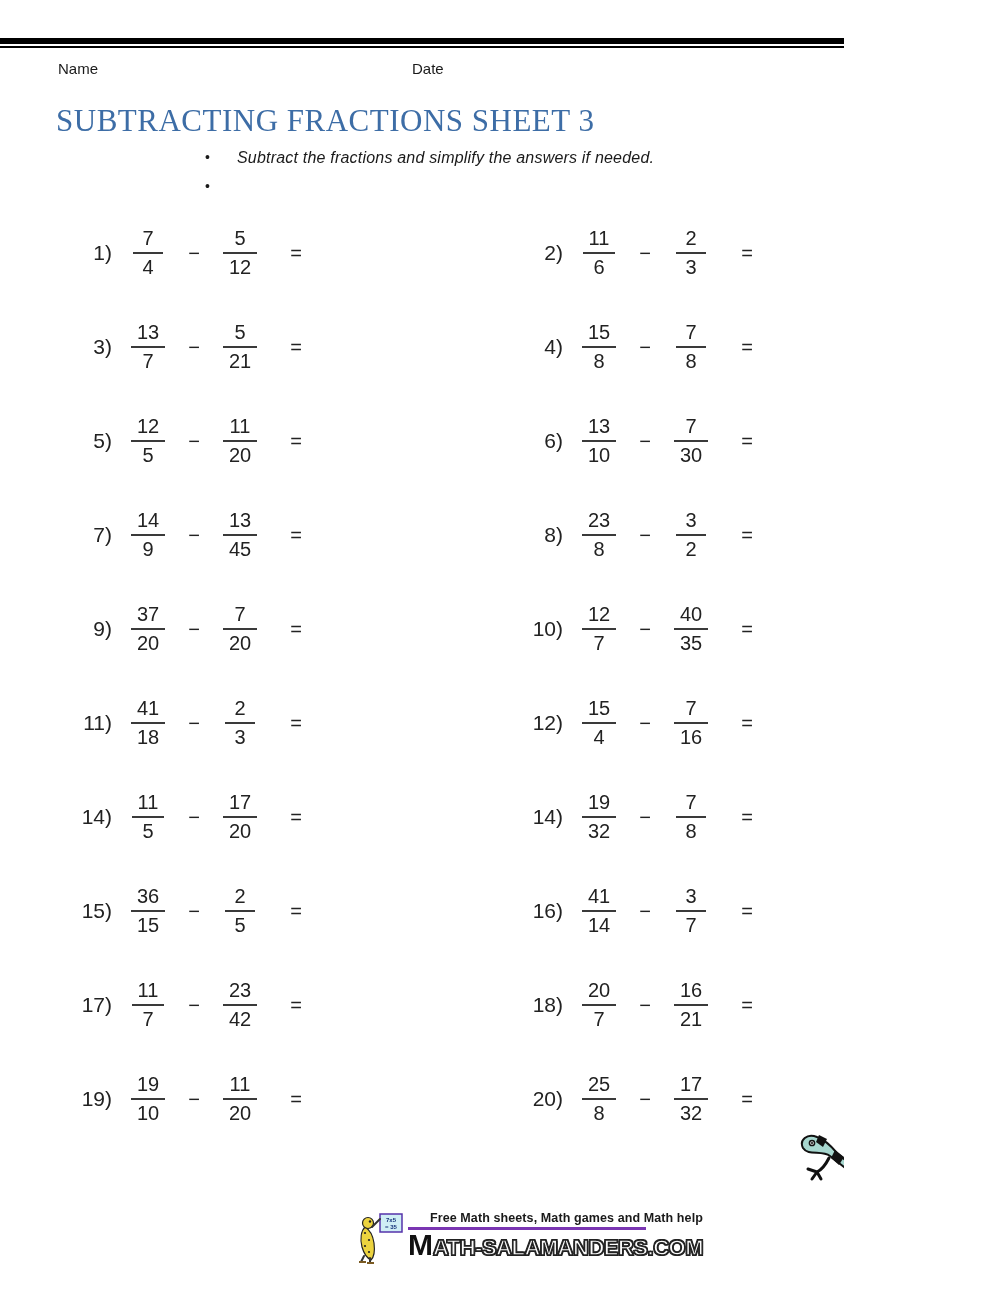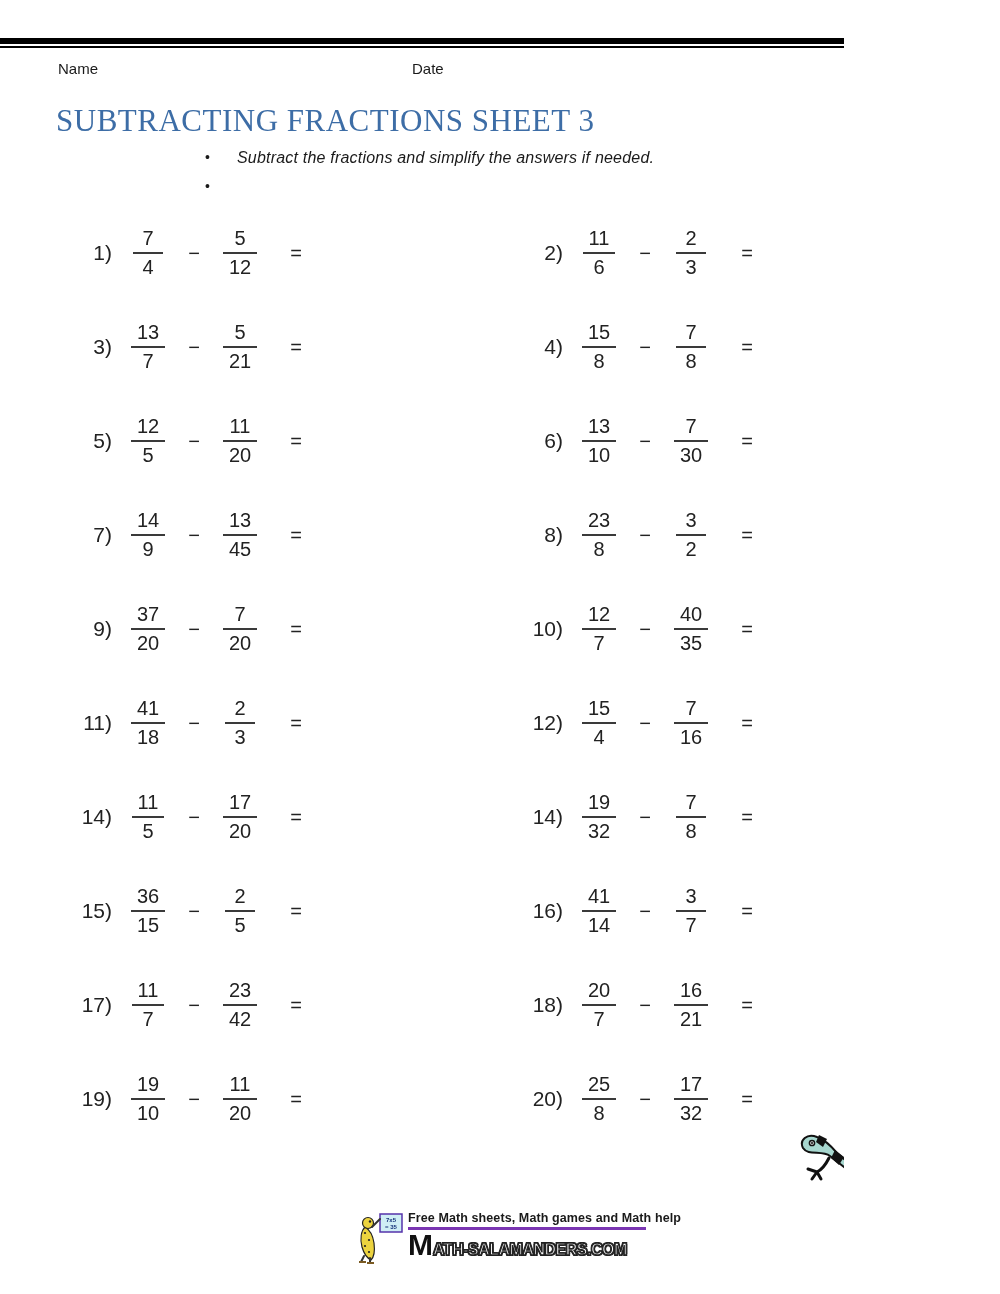--- a/index.html
+++ b/index.html
@@ -43,27 +43,27 @@
   .slot-op   { width:44px; display:flex; justify-content:center; font-size:20px; }
   .slot-eq   { width:64px; display:flex; justify-content:center; font-size:20px; }
   .frac { display:inline-flex; flex-direction:column; align-items:center;
           font-size:20px; line-height:1.15; min-width:30px; }
   .frac .num, .frac .den { padding:0 6px; }
   .frac .bar { align-self:stretch; height:2px; background:#3a3a3a; margin:2px 0; }
 
   
   .footer { position:absolute; left:356px; top:1211px; display:flex; align-items:flex-start; }
   .footer-logo { width:48px; height:54px; flex:0 0 auto; }
-  .footer-right { margin-left:4px; }
+  .footer-right { margin-left:4px;text-align:right; }
   .footer-tagline { font-size:12.5px; font-weight:bold; white-space:nowrap; letter-spacing:0.1px; }
   .footer-rule { width:238px; height:3px; background:#7a35b2; margin:2px 0 0 0; }
   .wordmark-row { white-space:nowrap; line-height:1; margin-top:0px; }
   .wm-m { font-size:30px; font-weight:bold; color:#111; font-family:"Liberation Sans",sans-serif; }
   .wm-rest {
-    font-size:16px; font-weight:bold; color:#fbfbfb; letter-spacing:-0.5px;
+    font-size:22px; font-weight:bold; color:#fbfbfb; letter-spacing:-0.5px;
     -webkit-text-stroke:1.3px #222;
     text-shadow:-1px -1px 0 #222, 1px -1px 0 #222, -1px 1px 0 #222, 1px 1px 0 #222;
   }
 
   .lizard { position:absolute; left:793px; top:1126px; }
 </style>
 </head>
 <body>
 
 <div class="page">

